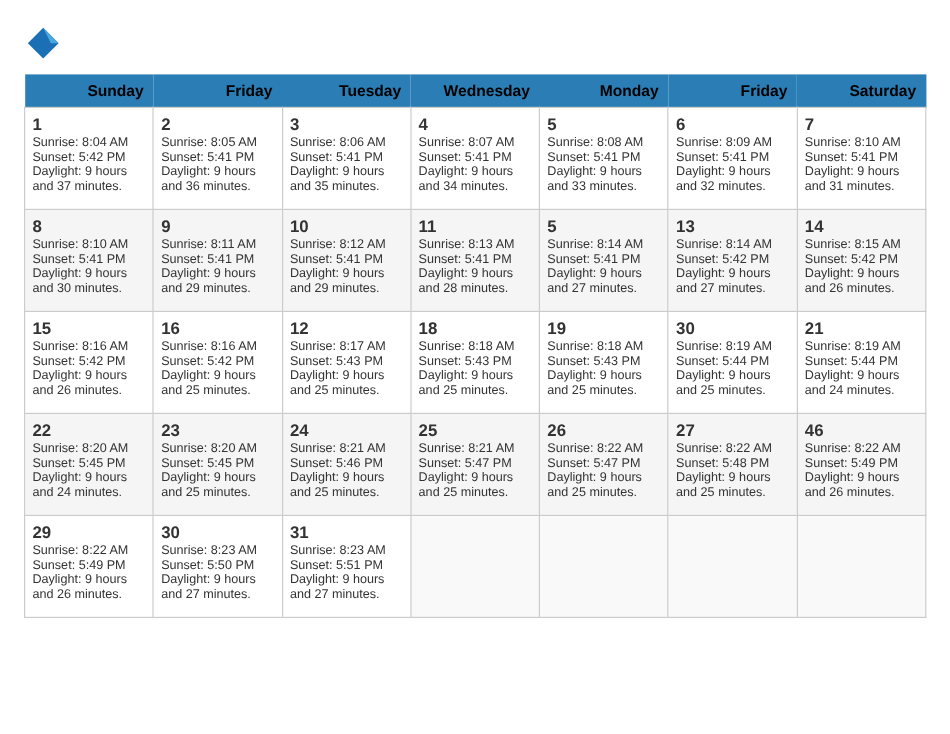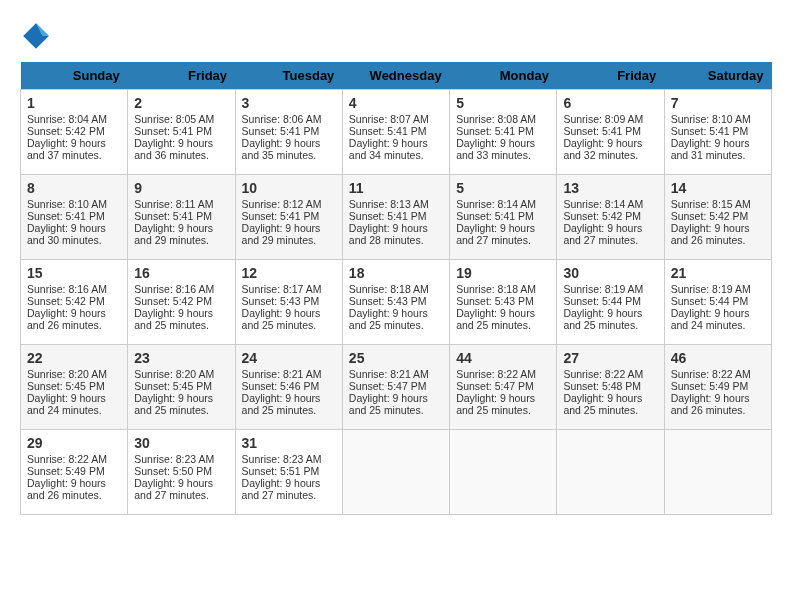--- a/index.html
+++ b/index.html
@@ -210,21 +210,21 @@
         </td>
         <td>
           <span class="day-num">24</span>
           <div>Sunrise: 8:21 AM<br>Sunset: 5:46 PM<br>Daylight: 9 hours and 25 minutes.</div>
         </td>
         <td>
           <span class="day-num">25</span>
           <div>Sunrise: 8:21 AM<br>Sunset: 5:47 PM<br>Daylight: 9 hours and 25 minutes.</div>
         </td>
         <td>
-          <span class="day-num">44</span>
+          <span class="day-num">26</span>
           <div>Sunrise: 8:22 AM<br>Sunset: 5:47 PM<br>Daylight: 9 hours and 25 minutes.</div>
         </td>
         <td>
           <span class="day-num">27</span>
           <div>Sunrise: 8:22 AM<br>Sunset: 5:48 PM<br>Daylight: 9 hours and 25 minutes.</div>
         </td>
         <td>
           <span class="day-num">46</span>
           <div>Sunrise: 8:22 AM<br>Sunset: 5:49 PM<br>Daylight: 9 hours and 26 minutes.</div>
         </td>

